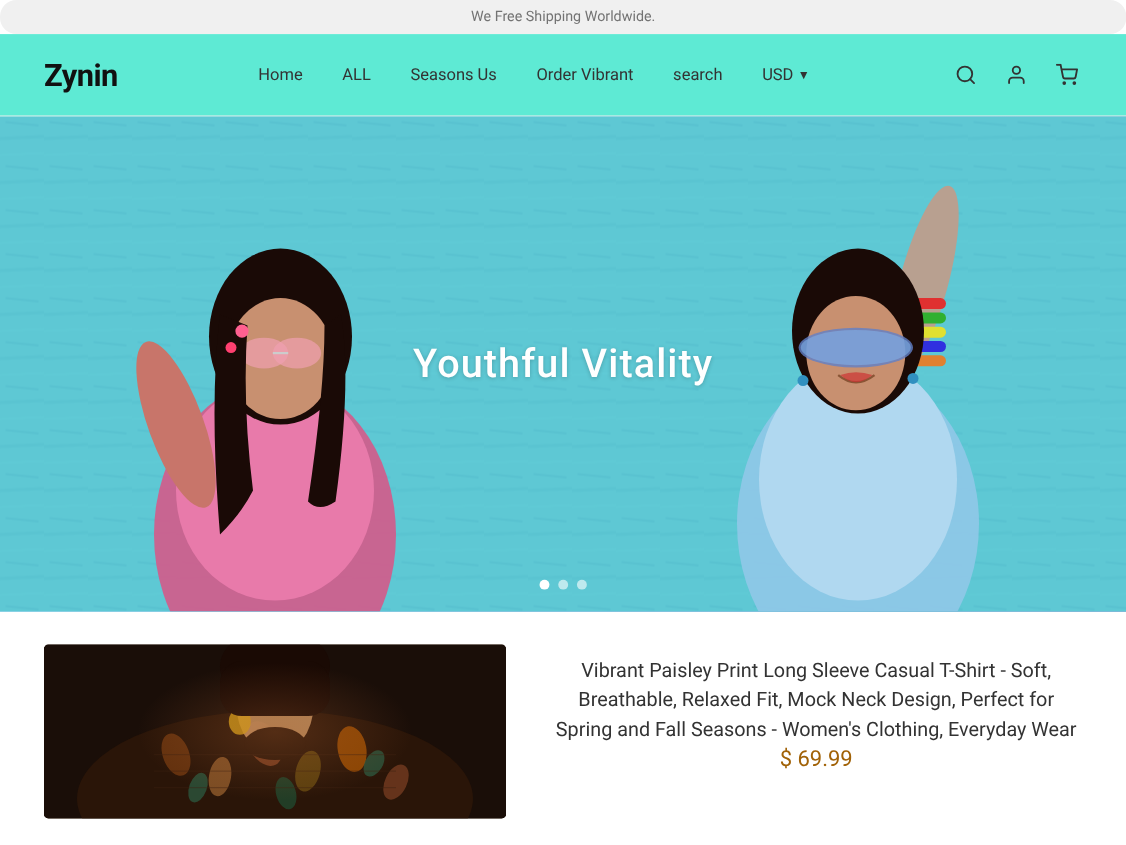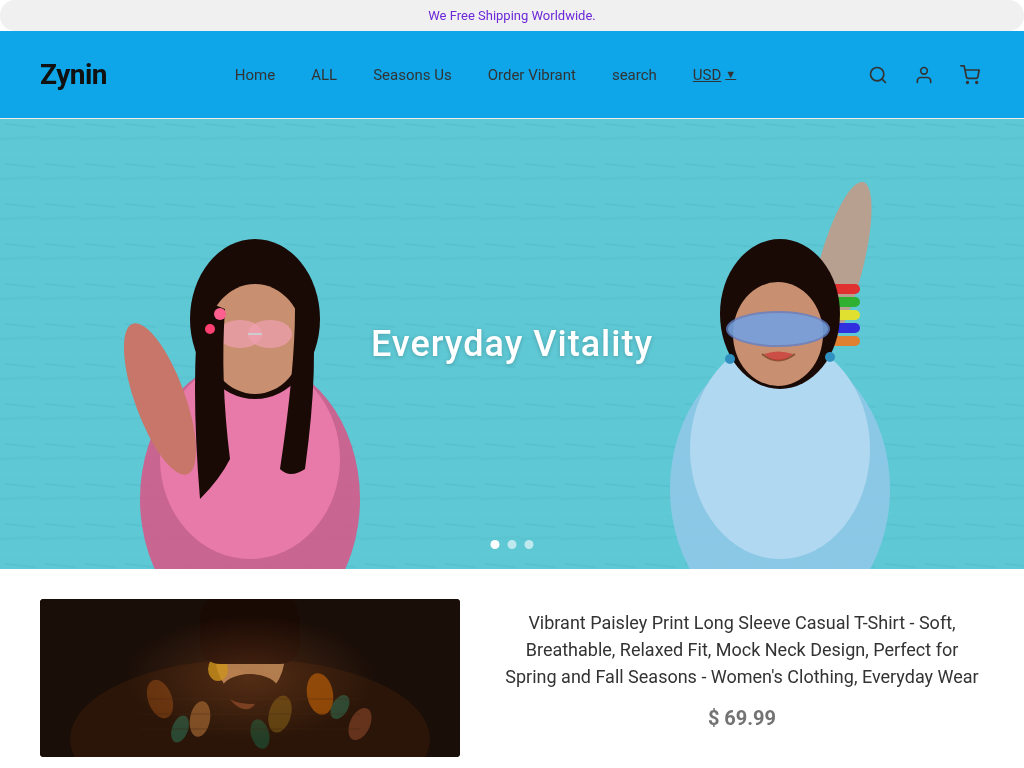--- a/index.html
+++ b/index.html
@@ -4,32 +4,32 @@
   <style>
     * { margin: 0; padding: 0; box-sizing: border-box; }
     body { font-family: -apple-system, BlinkMacSystemFont, 'Segoe UI', Roboto, sans-serif; background: #fff; width: 1024px; }
 
     
     .announcement-bar {
       background: #f0f0f0;
       text-align: center;
       padding: 8px 0;
       font-size: 13px;
-      color: #6d28d9;
+      color: #737373;
       border-radius: 15px;
     }
 
     
     .header {
       display: flex;
       align-items: center;
       justify-content: space-between;
       padding: 0 40px;
-      height: 88px;
-      background: #0ea5e9;
+      height: 75px;
+      background: #5eead4;
       border-bottom: 1px solid #eee;
       text-align: center;
     }
 
     .logo {
       font-size: 28px;
       font-weight: 700;
       color: #111;
       letter-spacing: -0.5px;
       text-decoration: none;
@@ -47,21 +47,20 @@
       font-size: 15px;
     }
 
     .currency-selector {
       display: flex;
       align-items: center;
       gap: 4px;
       font-size: 15px;
       color: #333;
       cursor: pointer;
-      text-decoration: underline;
     }
 
     .header-icons {
       display: flex;
       align-items: center;
       gap: 18px;
     }
 
     .icon-btn {
       background: none;
@@ -156,28 +155,27 @@
     .product-info {
       flex: 1;
       padding-top: 10px;
     }
 
     .product-title {
       font-size: 18px;
       color: #333;
       text-align: center;
       line-height: 1.5;
-      margin-bottom: 16px;
     }
 
     .product-price {
       font-size: 20px;
-      color: #737373;
+      color: #a16207;
       text-align: center;
-      font-weight: 700;
+      font-weight: 400;
     }
   </style>
 </head>
 <body>
 
 <div class="announcement-bar">
   <span>We Free Shipping Worldwide.</span>
 </div>
 
 <header class="header">
@@ -272,21 +270,21 @@
     <ellipse cx="778" cy="210" rx="52" ry="18" fill="#6080c8" opacity="0.8"></ellipse>
     <ellipse cx="778" cy="210" rx="50" ry="16" fill="#80b0e8" opacity="0.6"></ellipse>
 
     <circle cx="730" cy="240" r="5" fill="#3090c0"></circle>
     <circle cx="830" cy="238" r="5" fill="#3090c0"></circle>
 
     <path d="M762 235 Q778 248 795 235" fill="none" stroke="#8a5535" stroke-width="2"></path>
     <path d="M764 235 Q778 248 793 235 Q778 230 764 235 Z" fill="#cc3333" opacity="0.7"></path>
   </svg>
 
-  <div class="hero-title">Everyday Vitality</div>
+  <div class="hero-title">Youthful Vitality</div>
 
   <div class="hero-dots">
     <div class="dot active"></div>
     <div class="dot"></div>
     <div class="dot"></div>
   </div>
 </section>
 
 <section class="product-section">
   <div class="product-image">

